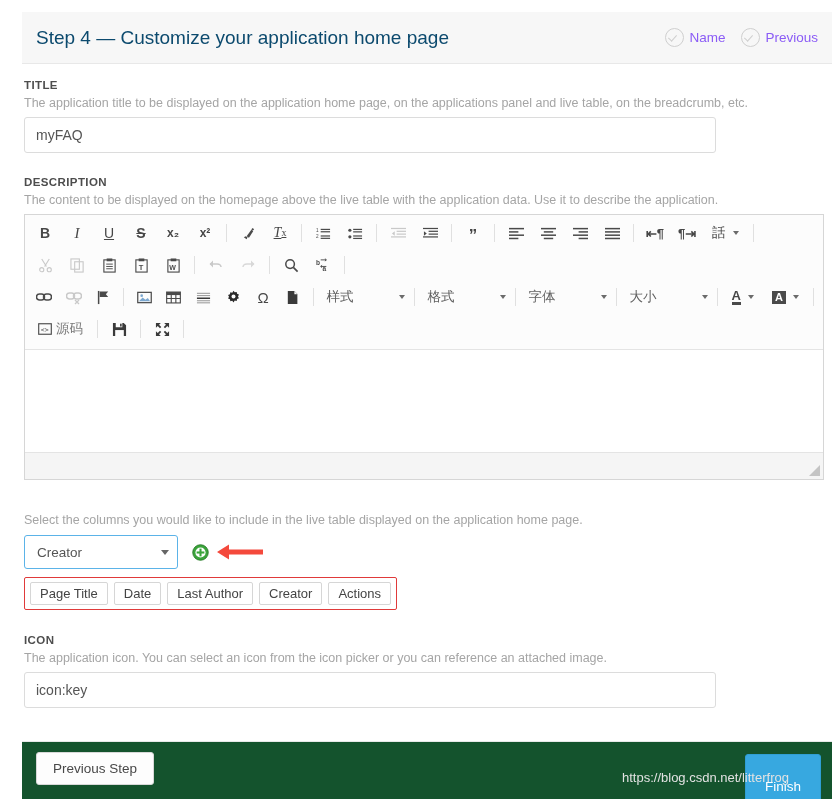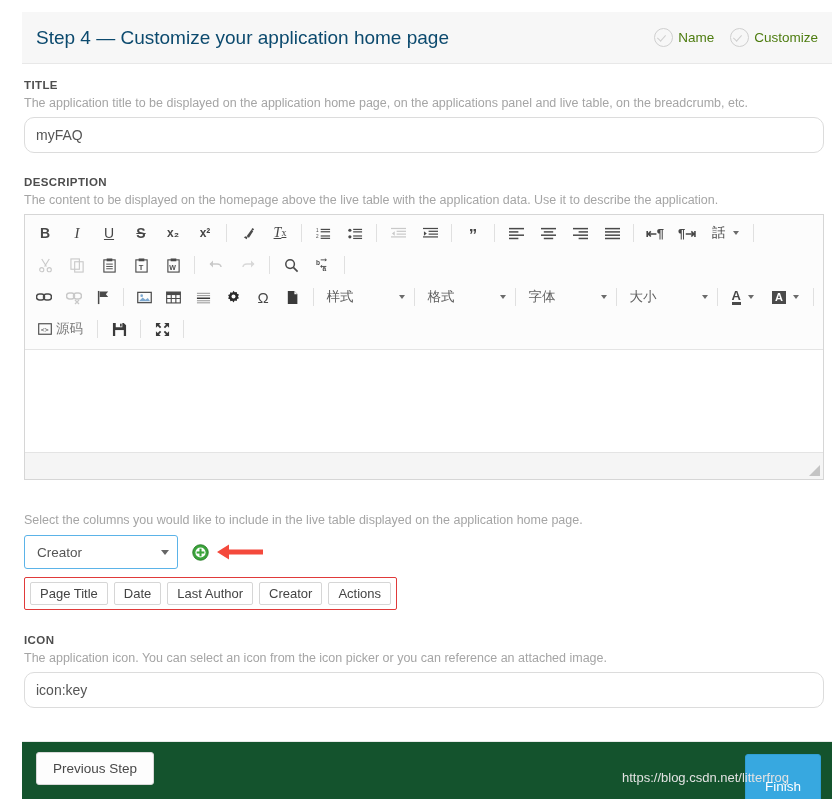--- a/index.html
+++ b/index.html
@@ -42,21 +42,21 @@
     display: flex;
     align-items: center;
     gap: 16px;
     overflow: hidden;
     white-space: nowrap;
   }
   .step-item {
     display: flex;
     align-items: center;
     gap: 5px;
-    color: #4d7c0f;
+    color: #8b5cf6;
     font-size: 13.5px;
   }
   .step-check {
     width: 17px;
     height: 17px;
     flex: 0 0 17px;
     border-radius: 50%;
     border: 1.5px solid #cfcfcf;
     position: relative;
   }
@@ -82,25 +82,25 @@
     text-transform: uppercase;
   }
   .field-hint {
     font-size: 12.5px;
     color: #a5a5a5;
     margin-top: 5px;
     white-space: nowrap;
   }
   .text-input {
     margin-top: 7px;
-    width: 800px;
+    width: 692px;
     height: 36px;
     box-sizing: border-box;
     border: 1px solid #dcdcdc;
-    border-radius: 10px;
+    border-radius: 3px;
     background: #fff;
     font-family: "Liberation Sans", sans-serif;
     font-size: 14px;
     color: #555;
     padding: 0 11px;
     outline: none;
   }
 
   
   .editor {
@@ -304,21 +304,21 @@
 
 <div class="wizard-header">
   <div class="wizard-title">Step 4 — Customize your application home page</div>
   <div class="steps-strip">
     <div class="step-item">
       <span class="step-check"></span>
       <span>Name</span>
     </div>
     <div class="step-item">
       <span class="step-check"></span>
-      <span>Customize</span>
+      <span>Previous</span>
     </div>
   </div>
 </div>
 
 <div class="field-block" style="top:79px;">
   <div class="field-label">TITLE</div>
   <div class="field-hint">The application title to be displayed on the application home page, on the applications panel and live table, on the breadcrumb, etc.</div>
   <input class="text-input" type="text" value="myFAQ" style="">
 </div>
 

